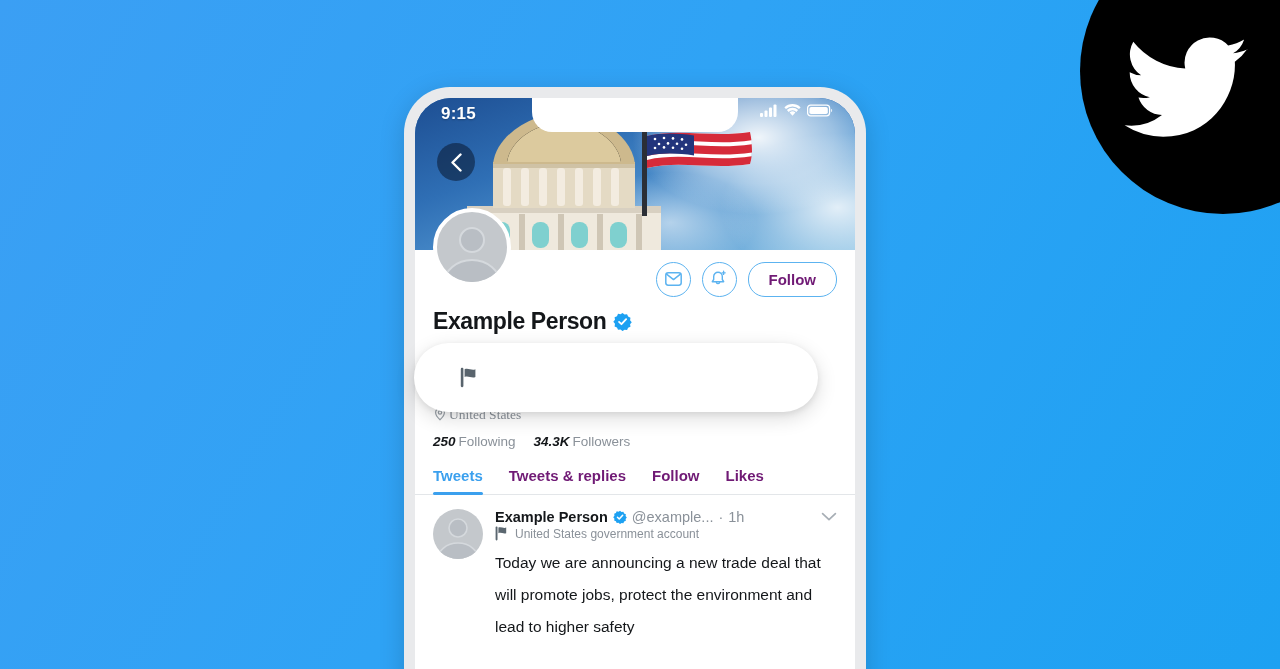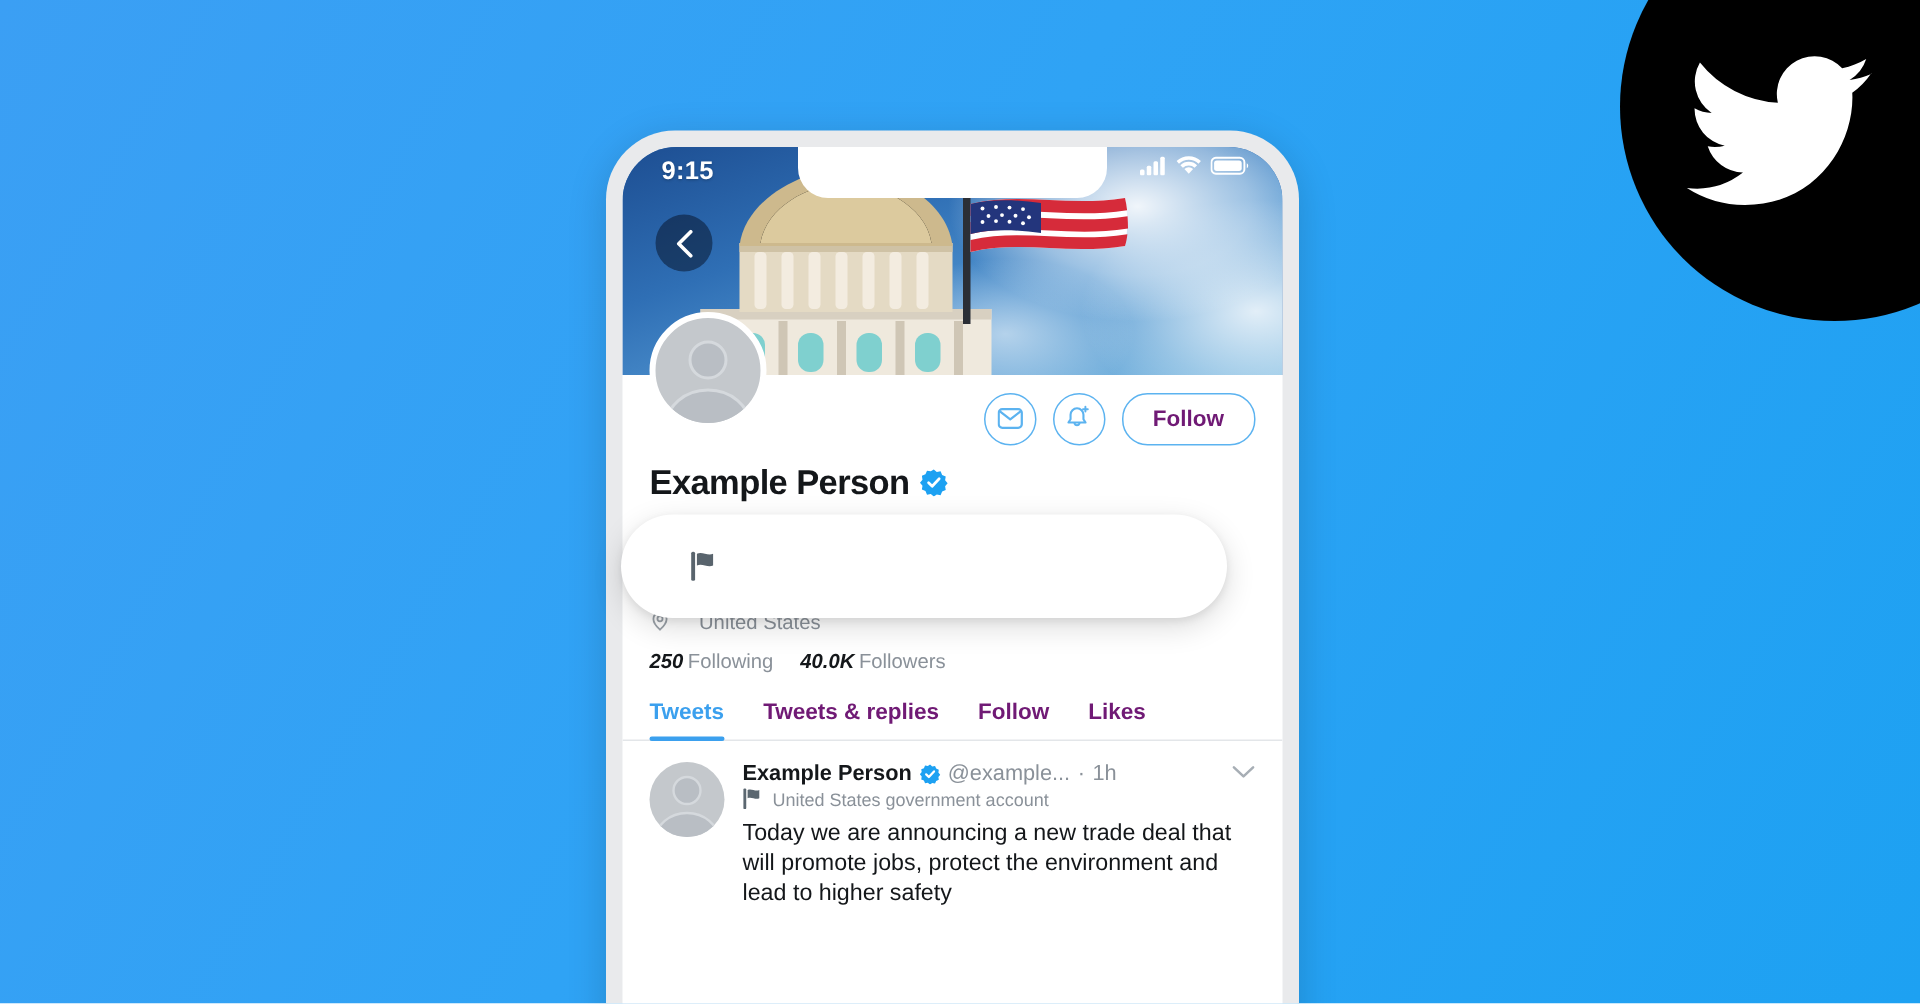--- a/index.html
+++ b/index.html
@@ -213,23 +213,24 @@
     color: #14171a;
     letter-spacing: -0.4px;
   }
 
   
   #bio-spacer { height: 72px; }
 
   #location-row {
     display: flex;
     align-items: flex-start;
-    gap: 19px;
+    gap: 2px;
     color: #8a9199;
     font-size: 13.5px;
+    font-family: Liberation Serif, serif;
   }
   #stats-row {
     display: flex;
     align-items: baseline;
     gap: 18px;
     margin-top: 11px;
     font-size: 13.5px;
     color: #8a9199;
   }
   .stat-num {
@@ -297,21 +298,21 @@
     display: flex;
     align-items: center;
     gap: 6px;
     color: #8a9199;
     font-size: 12px;
     margin-top: 1px;
   }
   #tweet-text {
     margin-top: 6px;
     font-size: 15.5px;
-    line-height: 20px;
+    line-height: 32px;
     color: #14171a;
   }
 
   
   #callout {
     position: absolute;
     left: 414px;
     top: 343px;
     width: 404px;
     height: 69px;
@@ -487,21 +488,21 @@
             <circle cx="7" cy="5.5" r="1.7" fill="none" stroke="#9aa1a8" stroke-width="1.2"></circle>
           </svg>
           <span>United States</span>
         </div>
 
         <div id="stats-row">
           <div>
             <span class="stat-num">250</span><span>Following</span>
           </div>
           <div>
-            <span class="stat-num">40.0K</span><span>Followers</span>
+            <span class="stat-num">34.3K</span><span>Followers</span>
           </div>
         </div>
       </div>
 
       <div id="tabs">
         <div class="tab active">Tweets</div>
         <div class="tab">Tweets &amp; replies</div>
         <div class="tab">Follow</div>
         <div class="tab">Likes</div>
       </div>

